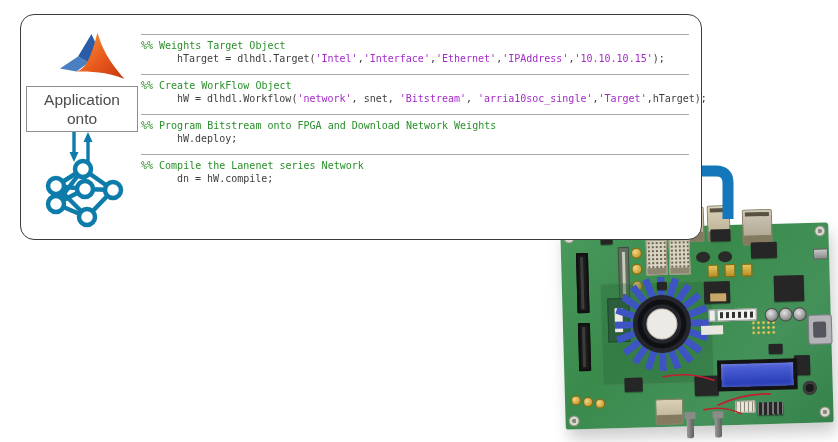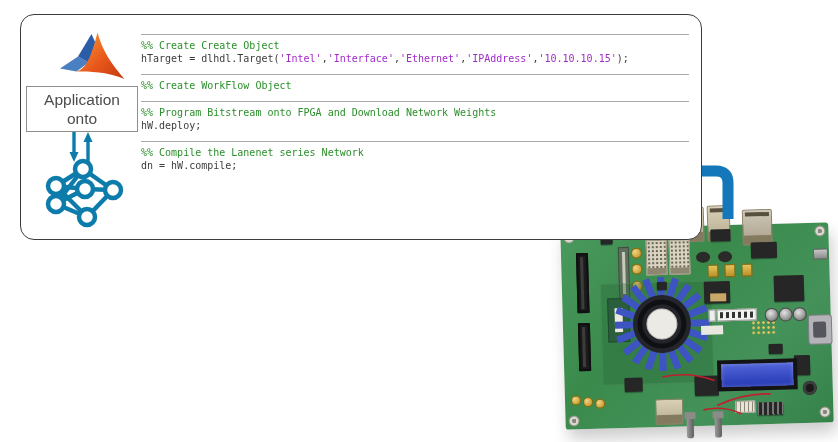--- a/index.html
+++ b/index.html
@@ -12,21 +12,21 @@
   .stage{position:relative;width:838px;height:442px;background:#fff;overflow:hidden;
          font-family:"Liberation Sans",sans-serif;}
   .abs{position:absolute;}
 
   
   .panel{left:20px;top:14px;width:680px;height:224px;background:#fff;
          border:1.5px solid var(--panel-border,#3c3c3c);border-radius:14px;z-index:3;}
   .code-area{left:120px;top:19px;width:548px;}
   .code-section{border-top:1px solid var(--rule-gray,#a9a9a9);padding-top:4px;margin-bottom:9px;}
   .code-comment{font:10px/13px "DejaVu Sans Mono",monospace;color:var(--comment-green,#2a8f2a);white-space:pre;}
-  .code-line{font:10px/13px "DejaVu Sans Mono",monospace;color:var(--code-text,#3d3d3d);white-space:pre;}
+  .code-line{font:10px/13px "DejaVu Sans Mono",monospace;color:var(--code-text,#3d3d3d);white-space:pre;margin-left:36px;}
   .tok-s{color:var(--string-purple,#a22bc8);}
   .tok-p{color:var(--code-text,#3d3d3d);}
 
   .app-box{left:5px;top:71px;width:110px;height:44px;border:1.5px solid var(--box-border,#8f8f8f);
            background:#fff;display:flex;flex-direction:column;align-items:center;justify-content:center;
            color:var(--text-gray,#4c4c4c);font-size:15.5px;line-height:19px;}
 
   
   .cable-svg{left:0;top:0;width:838px;height:442px;z-index:2;pointer-events:none;}
 
@@ -241,25 +241,26 @@
           <circle cx="13" cy="28" r="8" fill="#fff"></circle>
         <circle cx="42" cy="31" r="8" fill="#fff"></circle>
           <circle cx="13" cy="46" r="8" fill="#fff"></circle>
         <circle cx="44" cy="59" r="8" fill="#fff"></circle>
           <circle cx="70" cy="32" r="8" fill="#fff"></circle>
       </g>
     </svg>
 
     <div class="abs code-area">
         <div class="code-section">
-          <div class="code-comment">%% Create Create Object</div>
+          <div class="code-comment">%% Weights Target Object</div>
           <div class="code-line"><span class="tok-p">hTarget = dlhdl.Target(</span><span class="tok-s">'Intel'</span><span class="tok-p">,</span><span class="tok-s">'Interface'</span><span class="tok-p">,</span><span class="tok-s">'Ethernet'</span><span class="tok-p">,</span><span class="tok-s">'IPAddress'</span><span class="tok-p">,</span><span class="tok-s">'10.10.10.15'</span><span class="tok-p">);</span></div>
         </div>
         <div class="code-section">
           <div class="code-comment">%% Create WorkFlow Object</div>
+          <div class="code-line"><span class="tok-p">hW = dlhdl.Workflow(</span><span class="tok-s">'network'</span><span class="tok-p">, snet, </span><span class="tok-s">'Bitstream'</span><span class="tok-p">, </span><span class="tok-s">'arria10soc_single'</span><span class="tok-p">,</span><span class="tok-s">'Target'</span><span class="tok-p">,hTarget);</span></div>
         </div>
         <div class="code-section">
           <div class="code-comment">%% Program Bitstream onto FPGA and Download Network Weights</div>
           <div class="code-line"><span class="tok-p">hW.deploy;</span></div>
         </div>
         <div class="code-section">
           <div class="code-comment">%% Compile the Lanenet series Network</div>
           <div class="code-line"><span class="tok-p">dn = hW.compile;</span></div>
         </div>
       </div>

